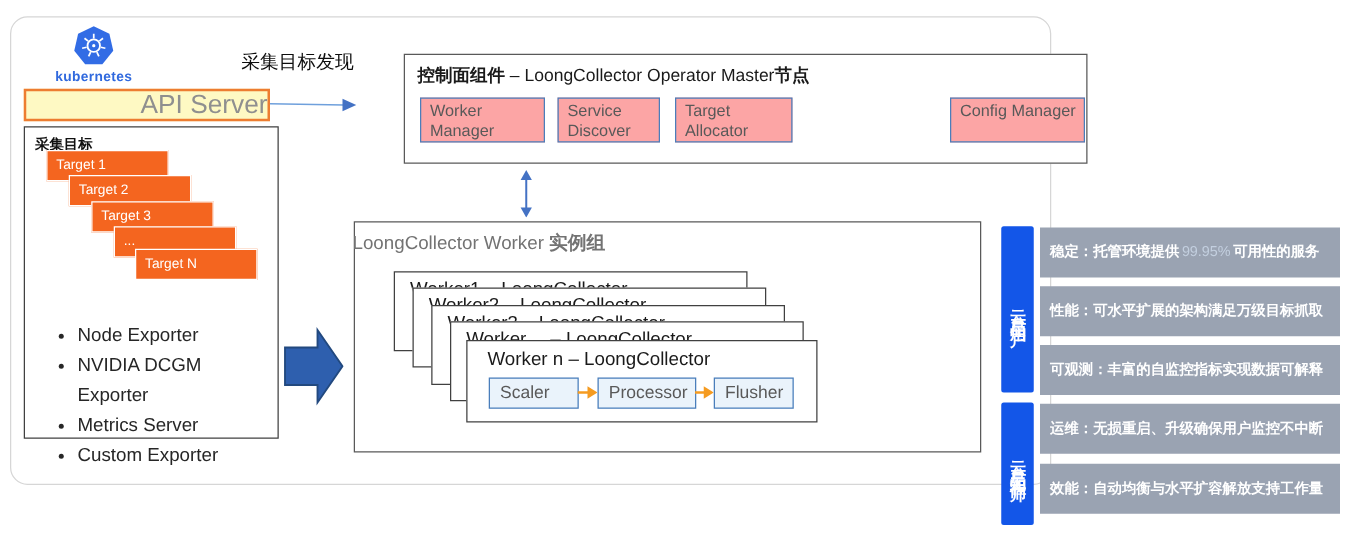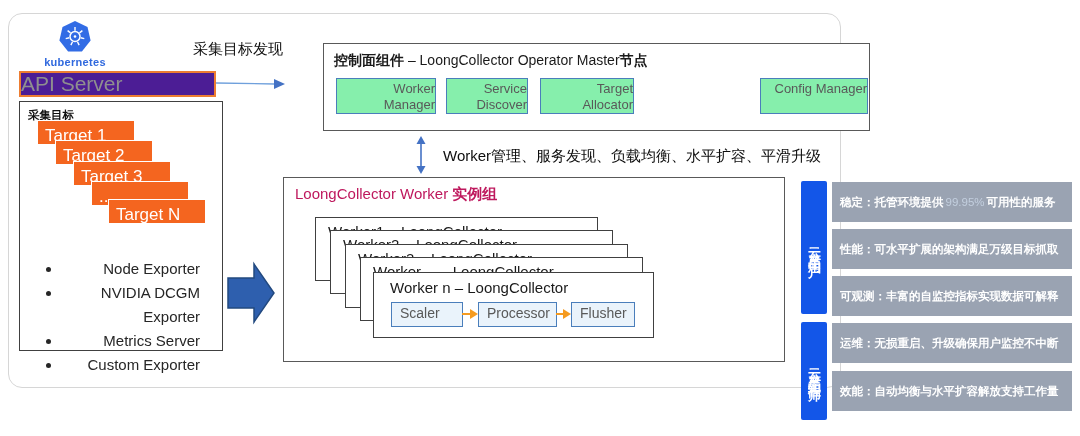--- a/index.html
+++ b/index.html
@@ -9,58 +9,58 @@
   
   .outer { position:absolute; left:8px; top:13px; width:833px; height:375px;
            border:1px solid #d6d6d6; border-radius:14px; background:#fff; }
 
   
   .k8s-logo { position:absolute; left:58px; top:20px; width:34px; height:34px; }
   .k8s-word { position:absolute; left:20px; top:56px; width:110px; text-align:center;
               color:#3069de; font-weight:bold; font-size:11px; letter-spacing:.3px; }
 
   .api-server { position:absolute; left:19px; top:71px; width:197px; height:26px;
-                background:#4c1d95; border:2px solid #ed7d31; color:#8f8f8f;
-                font-size:21px; text-align:left; line-height:22px; }
+                background:#fef9c3; border:2px solid #ed7d31; color:#8f8f8f;
+                font-size:21px; text-align:right; line-height:22px; }
 
   .targets-box { position:absolute; left:19px; top:101px; width:204px; height:250px;
                  border:1px solid #404040; background:#fff; }
   .targets-title { padding:6px 0 0 8px; font-size:11.5px; font-weight:bold; color:#111; }
   .target-item { position:absolute; width:98px; height:25px; background:#f4651f;
-                 border:1px solid #fff; color:#fff; font-size:17px;
+                 border:1px solid #fff; color:#fff; font-size:11px;
                  padding:5px 0 0 7px; white-space:nowrap; }
   .exporters { position:absolute; left:14px; top:155px; width:166px; }
   .exporters ul { list-style:disc; padding-left:28px; }
-  .exporters li { font-size:15px; color:#262626; line-height:24px;text-align:right; }
+  .exporters li { font-size:15px; color:#262626; line-height:24px; }
 
   .discover-label { position:absolute; left:193px; top:40px; font-size:15px; color:#0d0d0d; }
 
   .arrow-api { position:absolute; left:216px; top:76px; }
 
   
   .control-box { position:absolute; left:286px; top:43px; width:547px; height:88px;
                  border:1px solid #595959; background:#fff;margin-left:37px; }
   .control-title { padding:8px 0 0 10px; font-size:14px; color:#1a1a1a; white-space:nowrap; }
   .control-title b { font-weight:bold; }
-  .component { position:absolute; top:34px; height:36px; background:#86efac;
+  .component { position:absolute; top:34px; height:36px; background:#fca5a5;
                border:1.5px solid #4a7ebb; color:#595959; font-size:13px;
-               line-height:16px; padding:2px 0 0 7px;text-align:right; }
+               line-height:16px; padding:2px 0 0 7px; }
   .comp-0 { left:12px;  width:100px; }
   .comp-1 { left:122px; width:82px;  }
   .comp-2 { left:216px; width:94px;  }
   .comp-3 { left:320px; width:104px; }
   .comp-4 { left:436px; width:108px; }
 
   .arrow-sync { position:absolute; left:414px; top:136px; }
   .sync-label { position:absolute; left:443px; top:147px; font-size:15px; color:#0d0d0d; white-space:nowrap; }
 
   
   .group-box { position:absolute; left:283px; top:177px; width:502px; height:185px;
                border:1px solid #595959; background:#fff; }
-  .group-title { position:absolute; left:295px; top:185px; font-size:15px; color:#be185d; }
+  .group-title { position:absolute; left:282px; top:185px; font-size:15px; color:#737373; }
   .group-title b { font-weight:bold; }
   .wstack { position:absolute; width:283px; height:64px; background:#fff;
             border:1px solid #404040; overflow:hidden; }
   .wstack .wlabel { padding:5px 0 0 12px; font-size:15px; color:#1a1a1a; white-space:nowrap; }
   .ws-0 { left:315px; top:217px; z-index:1; }
   .ws-1 { left:330px; top:230px; z-index:2; }
   .ws-2 { left:345px; top:244px; z-index:3; }
   .ws-3 { left:360px; top:257px; z-index:4; }
   .front-worker { position:absolute; left:373px; top:272px; width:281px; height:66px;
                   background:#fff; border:1px solid #404040; z-index:5; }
@@ -146,21 +146,20 @@
     <div class="component comp-2">Target Allocator</div>
     <div class="component comp-1">Service Discover</div>
     <div class="component comp-4">Config Manager</div>
   </div>
 
   <svg class="arrow-sync" width="14" height="38">
     <line x1="7" y1="6" x2="7" y2="32" stroke="#4472C4" stroke-width="1.6"></line>
     <polygon points="7,0 2.5,8 11.5,8" fill="#4472C4"></polygon>
     <polygon points="7,38 2.5,30 11.5,30" fill="#4472C4"></polygon>
   </svg>
-  <div class="sync-label">Worker管理、服务发现、负载均衡、水平扩容、平滑升级</div>
 
   <svg class="big-arrow" width="48" height="64">
     <polygon points="1,17 27,17 27,3 47,32 27,61 27,47 1,47" fill="#2E5FAE" stroke="#22497F" stroke-width="1.5"></polygon>
   </svg>
 
   <div class="group-box"></div>
   <div class="group-title">
     <span>LoongCollector Worker </span><b>实例组</b>
   </div>
 

